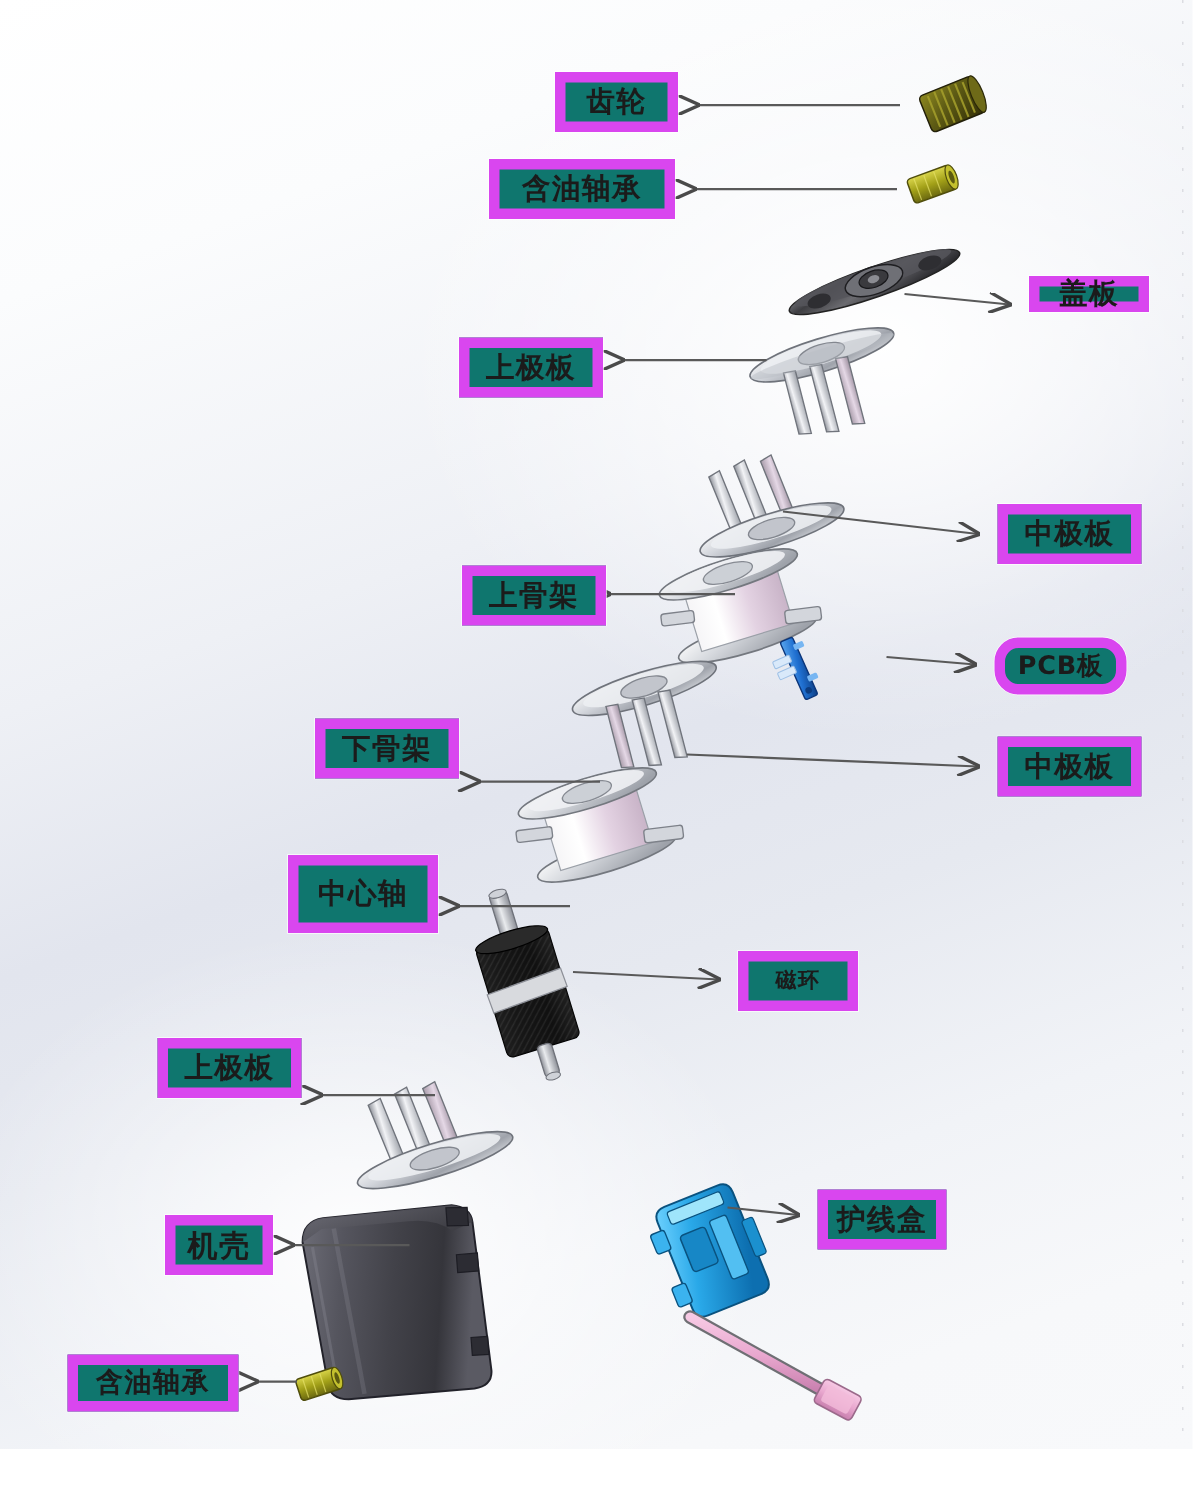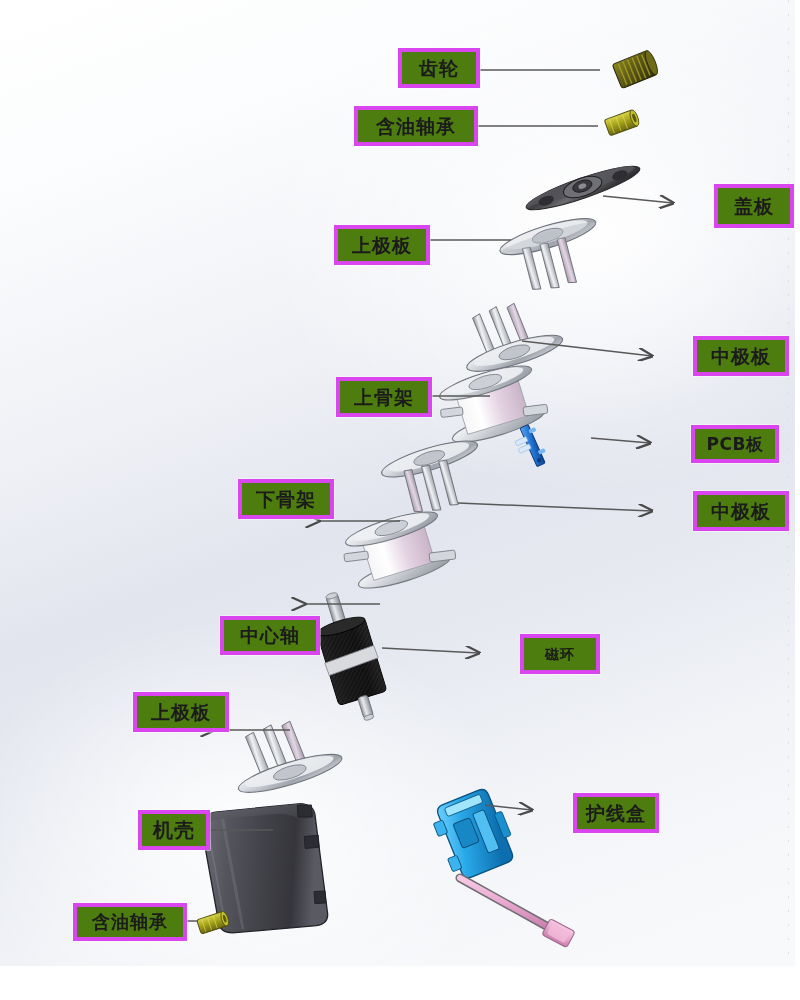--- a/index.html
+++ b/index.html
@@ -47,32 +47,31 @@
     top: 0;
     width: 1px;
     height: 966px;
     background: repeating-linear-gradient(to bottom, #dcdde2 0px, #dcdde2 2px, rgba(0,0,0,0) 2px, rgba(0,0,0,0) 14px);
   }
 
   
   .label-box {
     position: absolute;
     box-sizing: border-box;
-    background: #4d7c0f;
-    border: 4px solid #d946ef;
+    background: #0f766e;
+    border: 7px solid #d946ef;
     color: #1b1b1b;
     font-weight: bold;
     display: flex;
     align-items: center;
     justify-content: center;
     letter-spacing: 1px;
     line-height: 1;
     box-shadow: 0 0 0 0.5px rgba(255,255,255,0.9);
     white-space: nowrap;
-    margin-left: 28px;
   }
   .label-box.latin { letter-spacing: 0.5px; }
 
   
   .part { position: absolute; }
   .part svg { display: block; overflow: visible; }
 </style>
 </head>
 <body>
 
@@ -417,28 +416,28 @@
         <line x1="273" y1="830" x2="195" y2="830" marker-end="url(#arrowL)"></line>
         <line x1="485" y1="805" x2="532" y2="810" marker-end="url(#arrowR)"></line>
         <line x1="198" y1="921" x2="171" y2="921" marker-end="url(#arrowL)"></line>
       </g>
     </svg>
   </div>
 
   <div id="labels-layer">
     <div class="label-box" style="left:370px; top:48px;  width:82px;  height:40px; font-size:19px;">齿轮</div>
     <div class="label-box" style="left:326px; top:106px; width:124px; height:40px; font-size:19px;">含油轴承</div>
-    <div class="label-box" style="left:686px; top:184px; width:80px;  height:44px; font-size:19px;">盖板</div>
+    <div class="label-box" style="left:686px; top:184px; width:80px;  height:24px; font-size:19px;">盖板</div>
     <div class="label-box" style="left:306px; top:225px; width:96px;  height:40px; font-size:19px;">上极板</div>
     <div class="label-box" style="left:665px; top:336px; width:96px;  height:40px; font-size:19px;">中极板</div>
     <div class="label-box" style="left:308px; top:377px; width:96px;  height:40px; font-size:19px;">上骨架</div>
-    <div class="label-box latin" style="left:663px; top:425px; width:88px; height:38px; font-size:17px;">PCB板</div>
+    <div class="label-box latin" style="left:663px; top:425px; width:88px; height:38px; font-size:17px;border-radius:16px;">PCB板</div>
     <div class="label-box" style="left:665px; top:491px; width:96px;  height:40px; font-size:19px;">中极板</div>
     <div class="label-box" style="left:210px; top:479px; width:96px;  height:40px; font-size:19px;">下骨架</div>
-    <div class="label-box" style="left:192px; top:616px; width:100px; height:39px; font-size:19px;">中心轴</div>
+    <div class="label-box" style="left:192px; top:570px; width:100px; height:52px; font-size:19px;">中心轴</div>
     <div class="label-box" style="left:492px; top:634px; width:80px;  height:40px; font-size:14px;">磁环</div>
     <div class="label-box" style="left:105px; top:692px; width:96px;  height:40px; font-size:19px;">上极板</div>
     <div class="label-box" style="left:110px; top:810px; width:72px;  height:40px; font-size:20px;">机壳</div>
     <div class="label-box" style="left:545px; top:793px; width:86px;  height:40px; font-size:19px;">护线盒</div>
     <div class="label-box" style="left:45px;  top:903px; width:114px; height:38px; font-size:18px;">含油轴承</div>
   </div>
 
 </div>
 
 </body></html>

